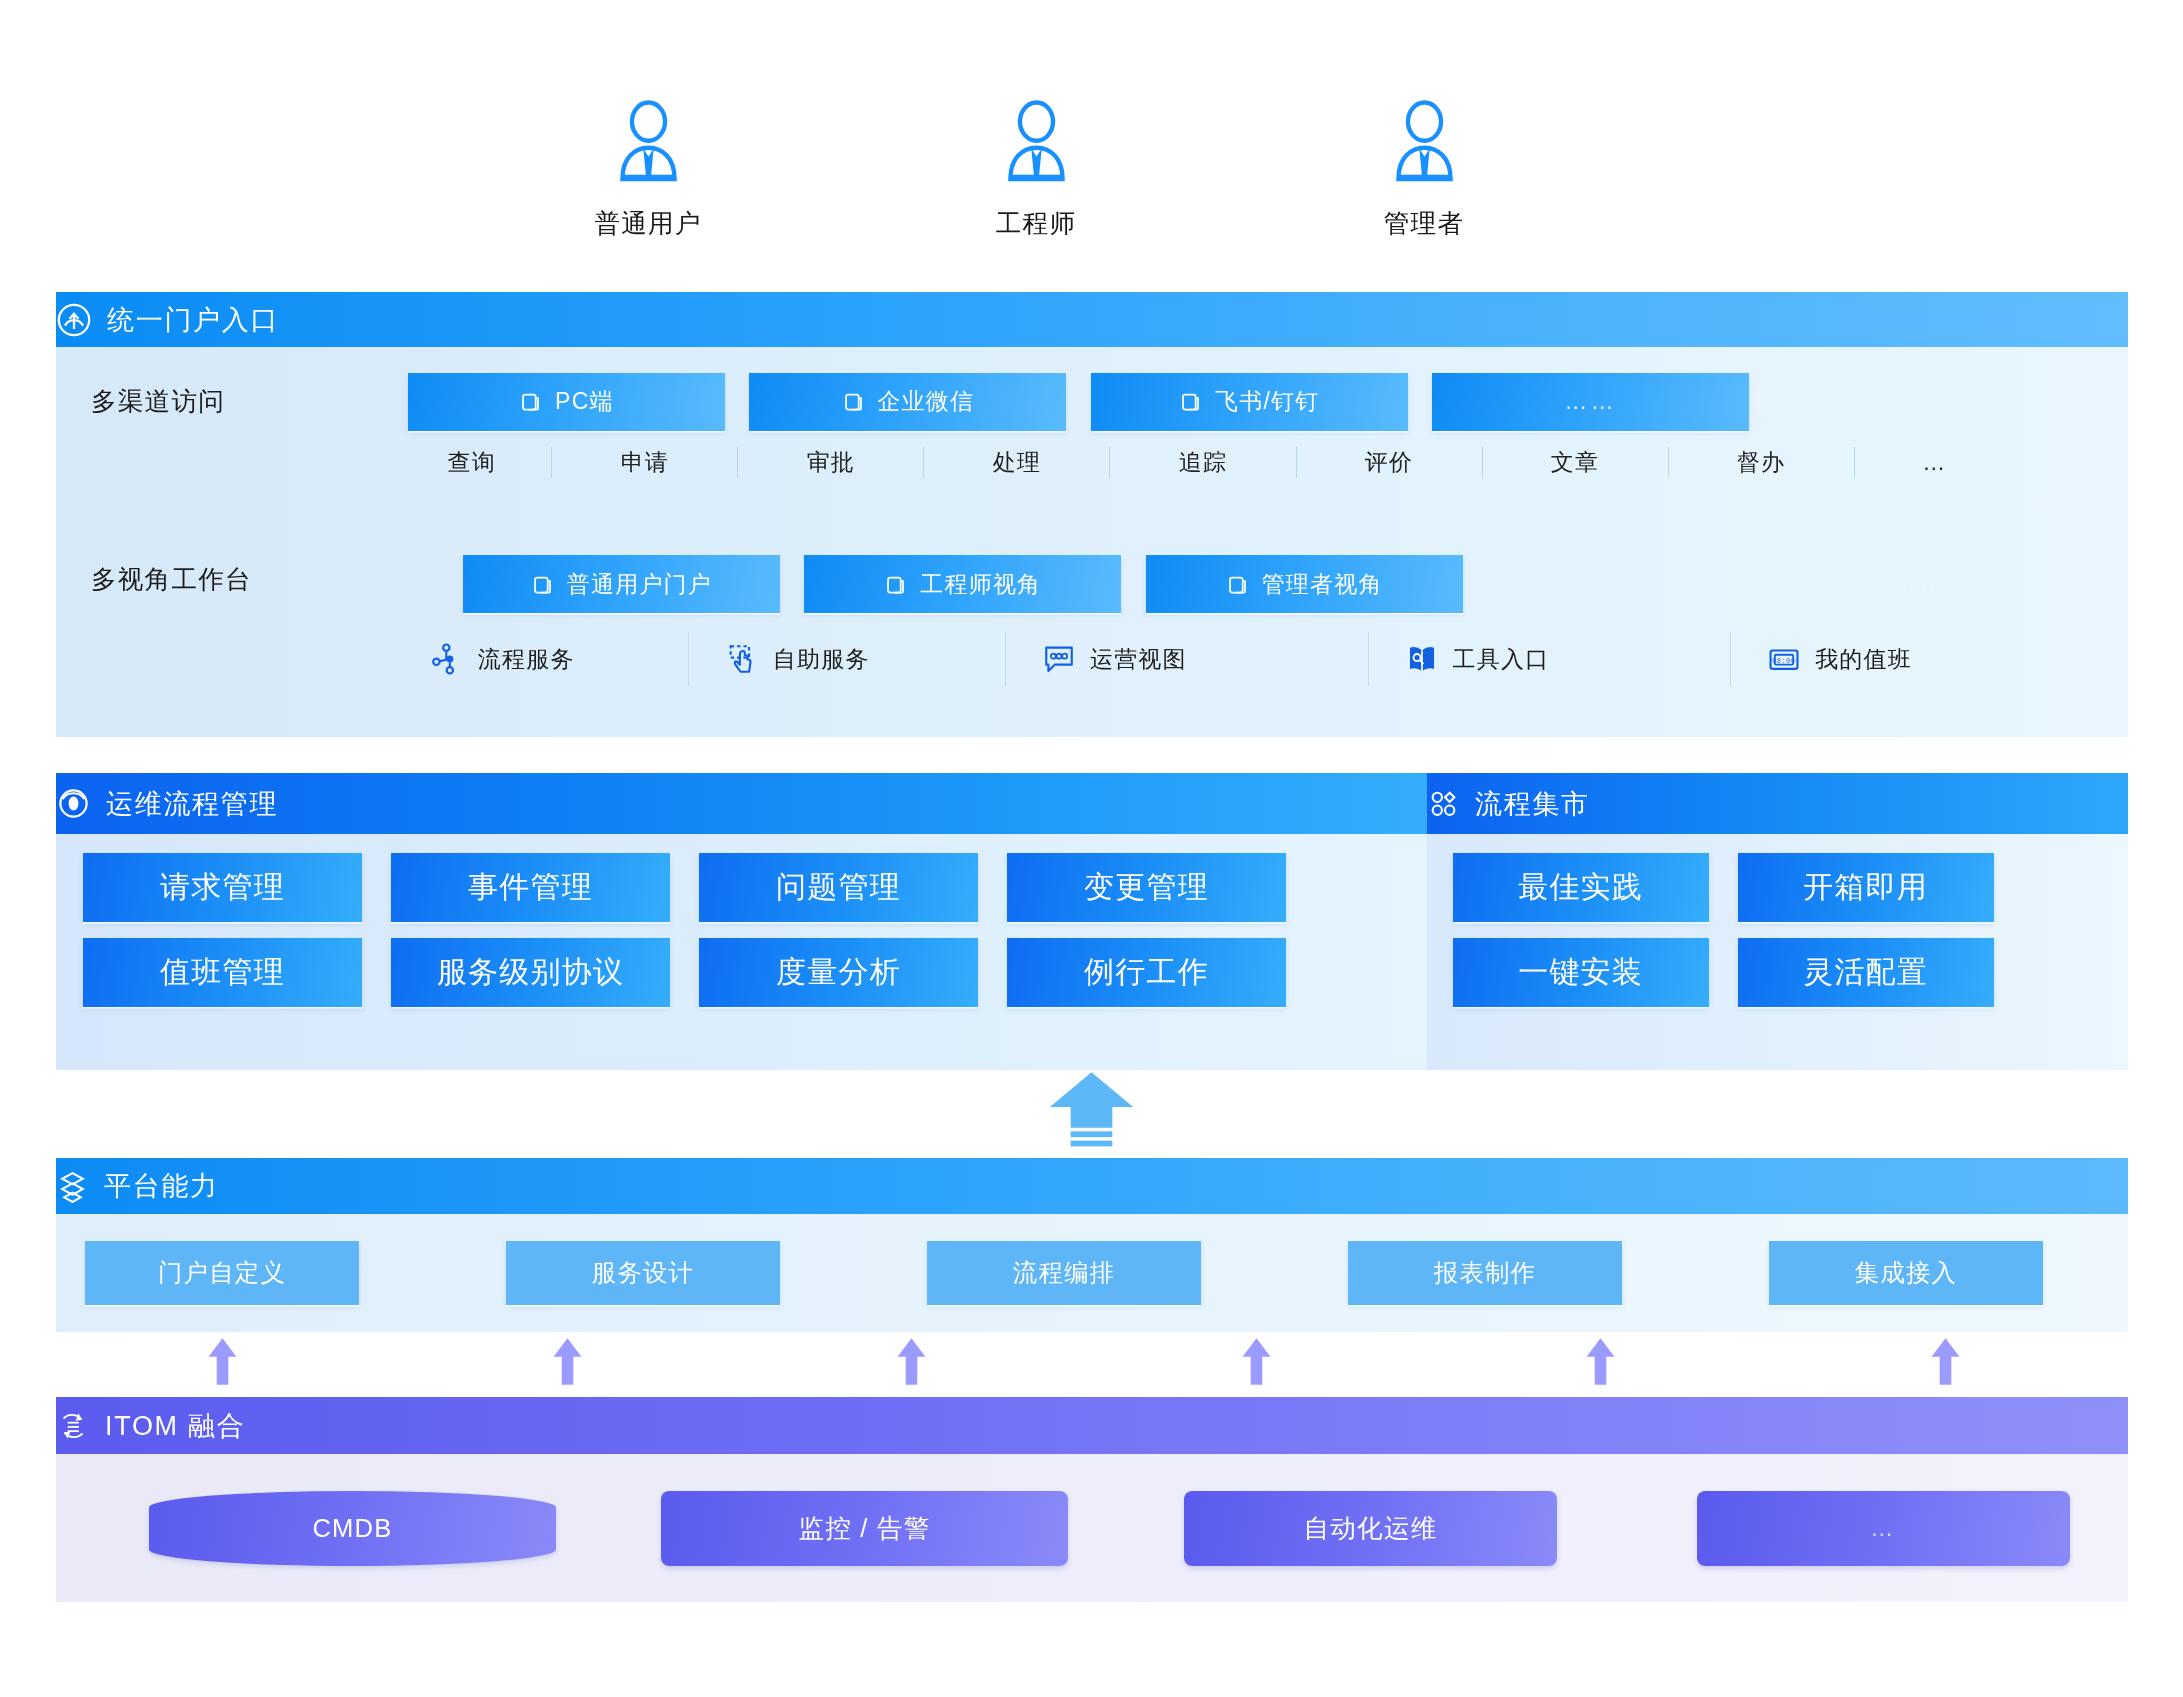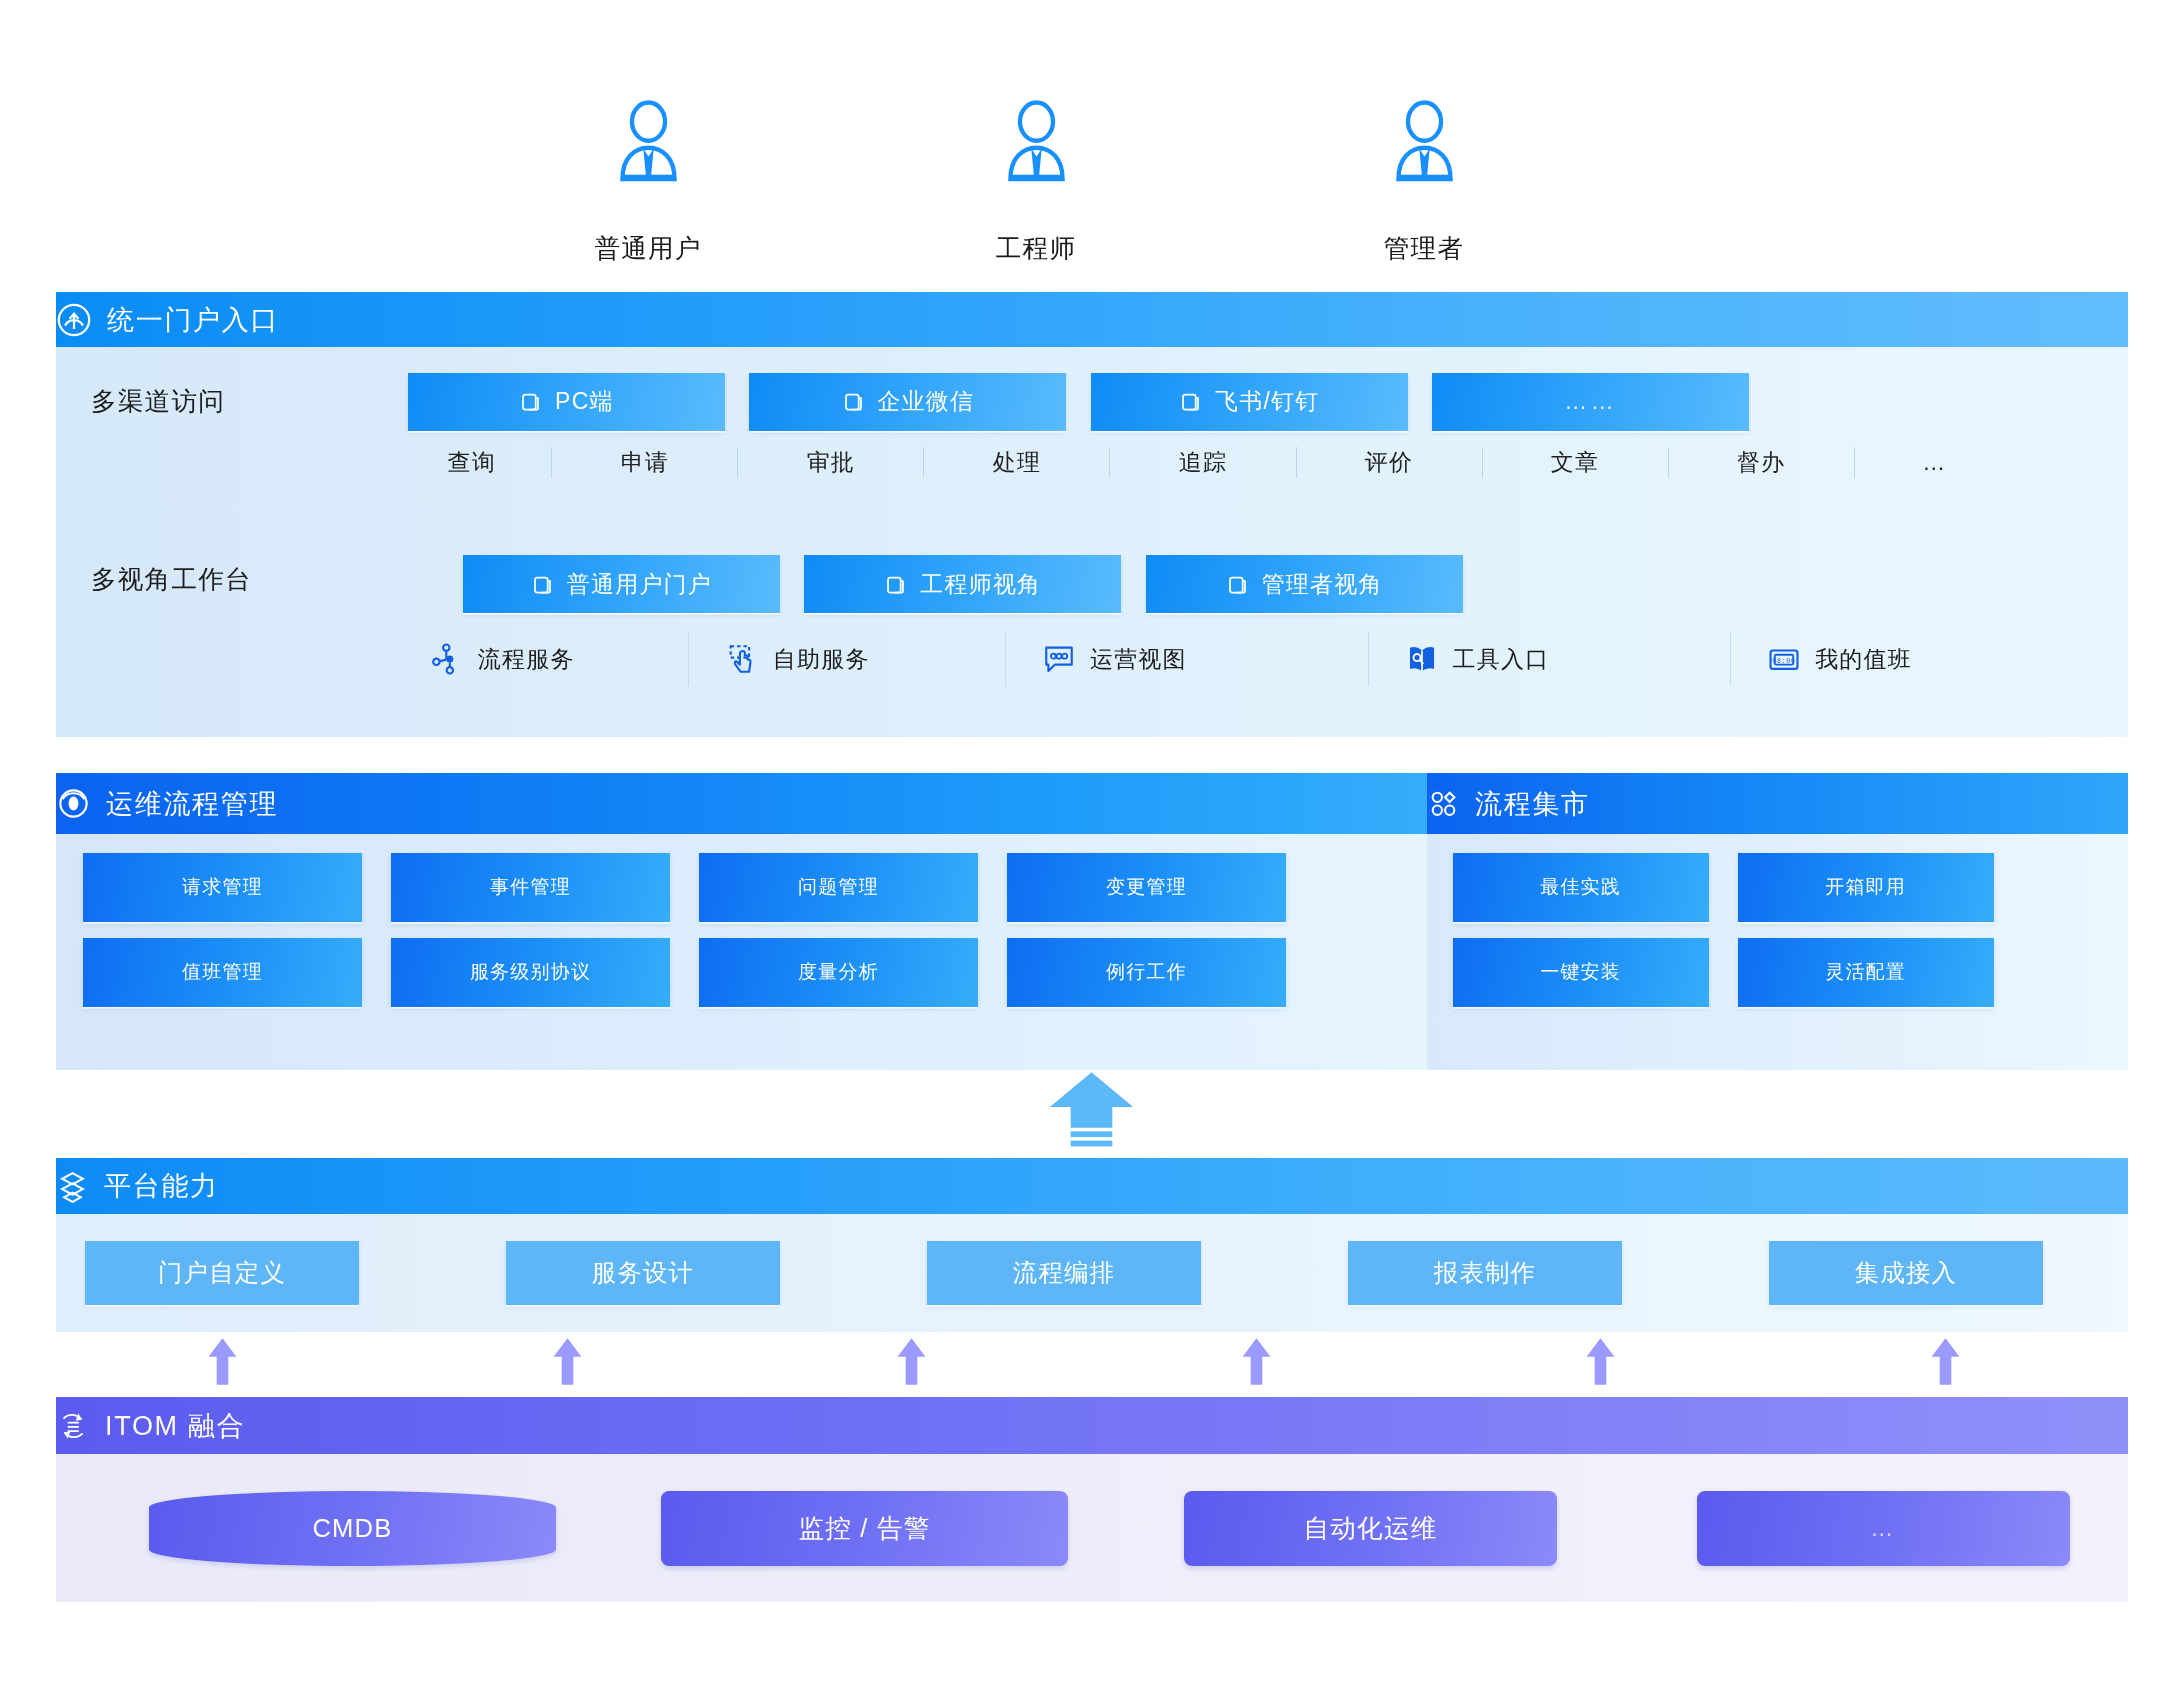--- a/index.html
+++ b/index.html
@@ -7,21 +7,21 @@
     width:2183px;height:1698px;
     background:#ffffff;
     font-family:"Liberation Sans","DejaVu Sans",sans-serif;
     -webkit-font-smoothing:antialiased;
     overflow:hidden;
   }
   .canvas{position:relative;width:2183px;height:1698px;}
 
   
   .personas{position:absolute;left:454px;top:99px;width:1164px;height:175px;display:flex;}
-  .persona{flex:1;display:flex;flex-direction:column;align-items:center;gap:25px;}
+  .persona{flex:1;display:flex;flex-direction:column;align-items:center;}
   .persona-icon{width:87px;height:87px;}
   .persona-label{margin-top:20px;font-size:25.6px;color:#1a1a1a;letter-spacing:1.2px;}
 
   
   .panel{position:absolute;}
   .panel-head{
     display:flex;align-items:center;
     color:#ffffff;font-size:27px;letter-spacing:1.7px;
   }
   .panel-head .hicon{margin-right:15px;display:flex;align-items:center;}
@@ -80,21 +80,21 @@
     background:linear-gradient(90deg,#0b63f0 0%,#0f7ef5 35%,#1e9bfa 70%,#36aefb 100%);
   }
   #proc-panel .panel-body{
     height:236px;
     background:linear-gradient(90deg,#d6e7fb 0%,#dceefd 50%,#e6f4fe 100%);
     padding:18.6px 0 0 0;box-sizing:border-box;
   }
   .grid4{display:grid;grid-template-columns:repeat(4,279px);column-gap:29px;row-gap:16.3px;margin-left:27px;}
   .tile{
     height:69px;display:flex;align-items:center;justify-content:center;
-    color:#fff;font-size:19px;letter-spacing:1.2px;
+    color:#fff;font-size:30px;letter-spacing:1.2px;
     background:linear-gradient(100deg,#0e6df2 0%,#1b8ef7 50%,#35adfa 100%);
     box-shadow:0 1.7px 0 rgba(255,255,255,.8),0 2.9px 4.7px rgba(60,120,200,.18);
   }
 
   
   #market-panel{left:1427px;top:773px;width:701px;height:297px;}
   #market-panel .panel-head{
     height:61px;
     background:linear-gradient(90deg,#0b63f0 0%,#1487f6 45%,#2ea7fa 100%);
   }

